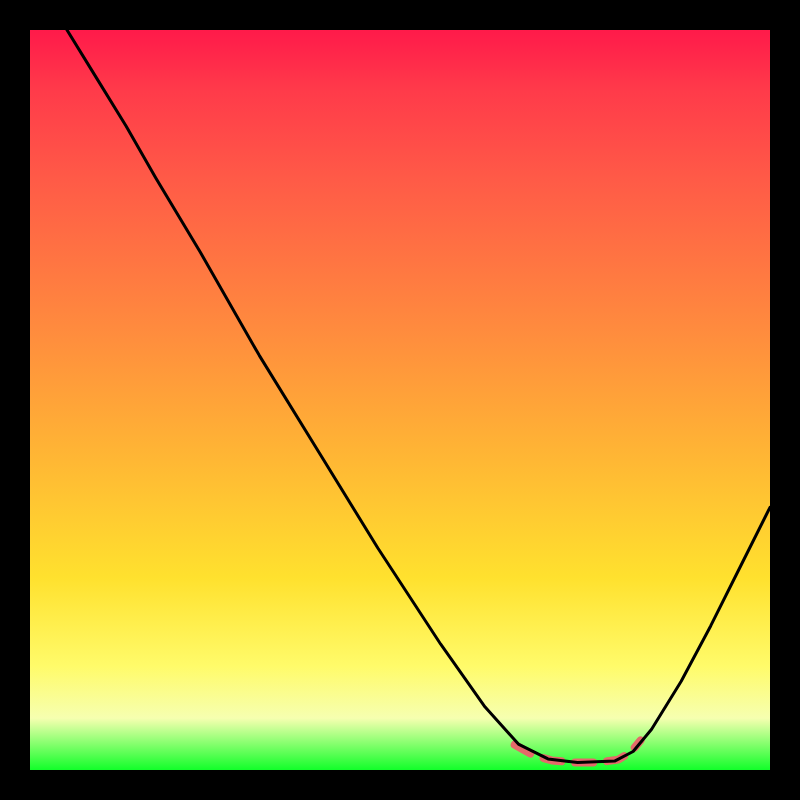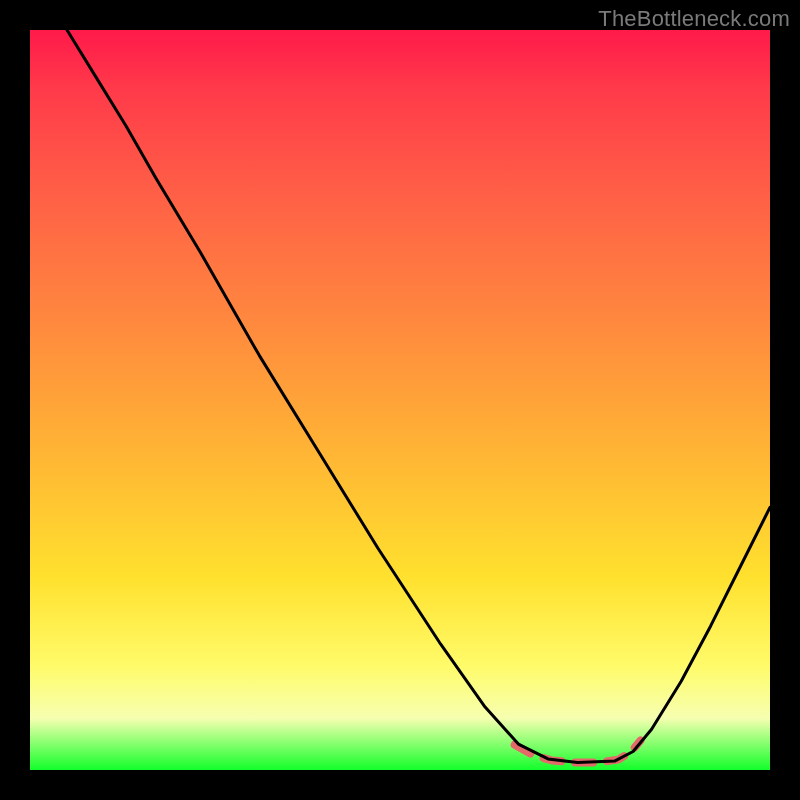--- a/index.html
+++ b/index.html
@@ -50,21 +50,20 @@
     inset: 0;
     width: 100%;
     height: 100%;
   }
 </style>
 </head>
 <body>
 
 <div class="frame">
 
-  <div class="watermark">TheBottleneck.com</div>
 
   <div class="plot-area">
     <div class="gradient-bg"></div>
     <svg class="curves" viewBox="0 0 740 740" preserveAspectRatio="none">
       <path id="path-salmon" fill="none" stroke-linecap="round" stroke-linejoin="round" d="M484.7 714.8 L503.2 725.2 L521.7 730.4 L543.9 732.6 L566.1 732.6 L588.3 729.6 L601.6 721.5 L610.5 710.4" stroke="#e46a6a" stroke-width="8" stroke-dasharray="18 14"></path>
       <path id="path-black" fill="none" stroke-linecap="round" stroke-linejoin="round" d="M37.0 0.0 L66.6 48.1 L96.2 96.2 L125.8 148.0 L170.2 222.0 L229.4 325.6 L288.6 421.8 L347.8 518.0 L410.7 614.2 L455.1 677.1 L488.4 714.1 L518.0 728.9 L547.6 732.6 L584.6 731.1 L603.1 721.5 L621.6 699.3 L651.2 651.2 L680.8 595.7 L710.4 536.5 L740.0 477.3" stroke="#000000" stroke-width="3"></path>
     </svg>
   </div>
 
 </div>

